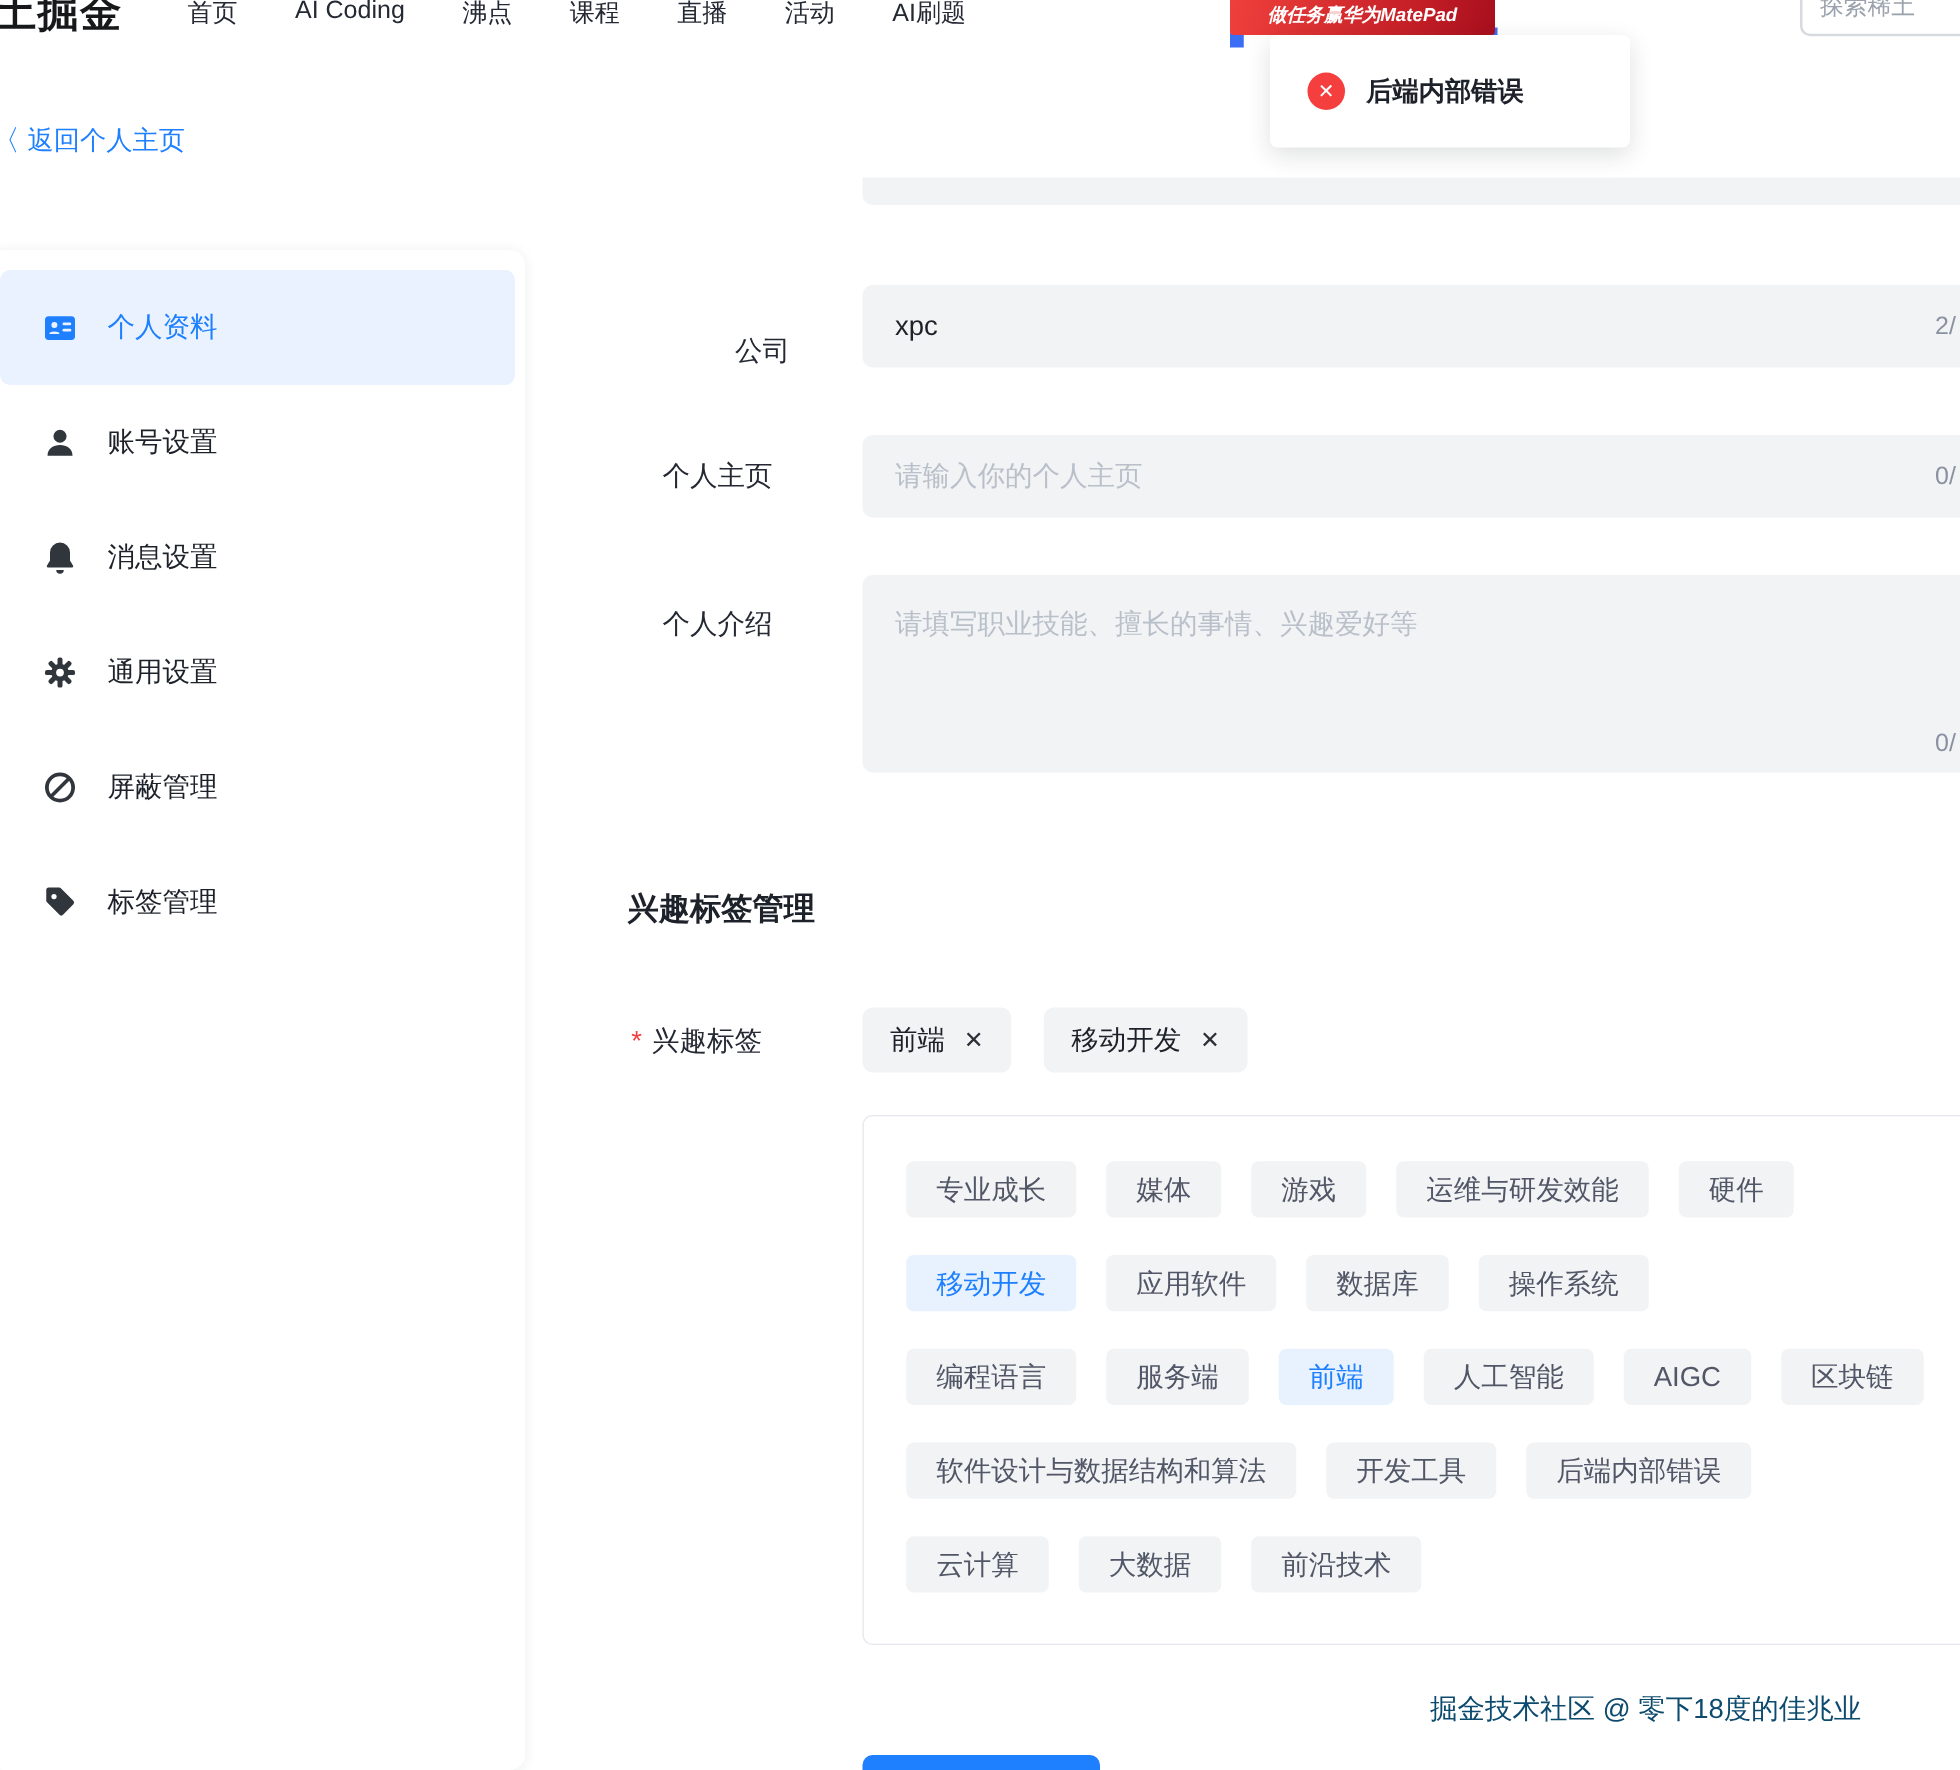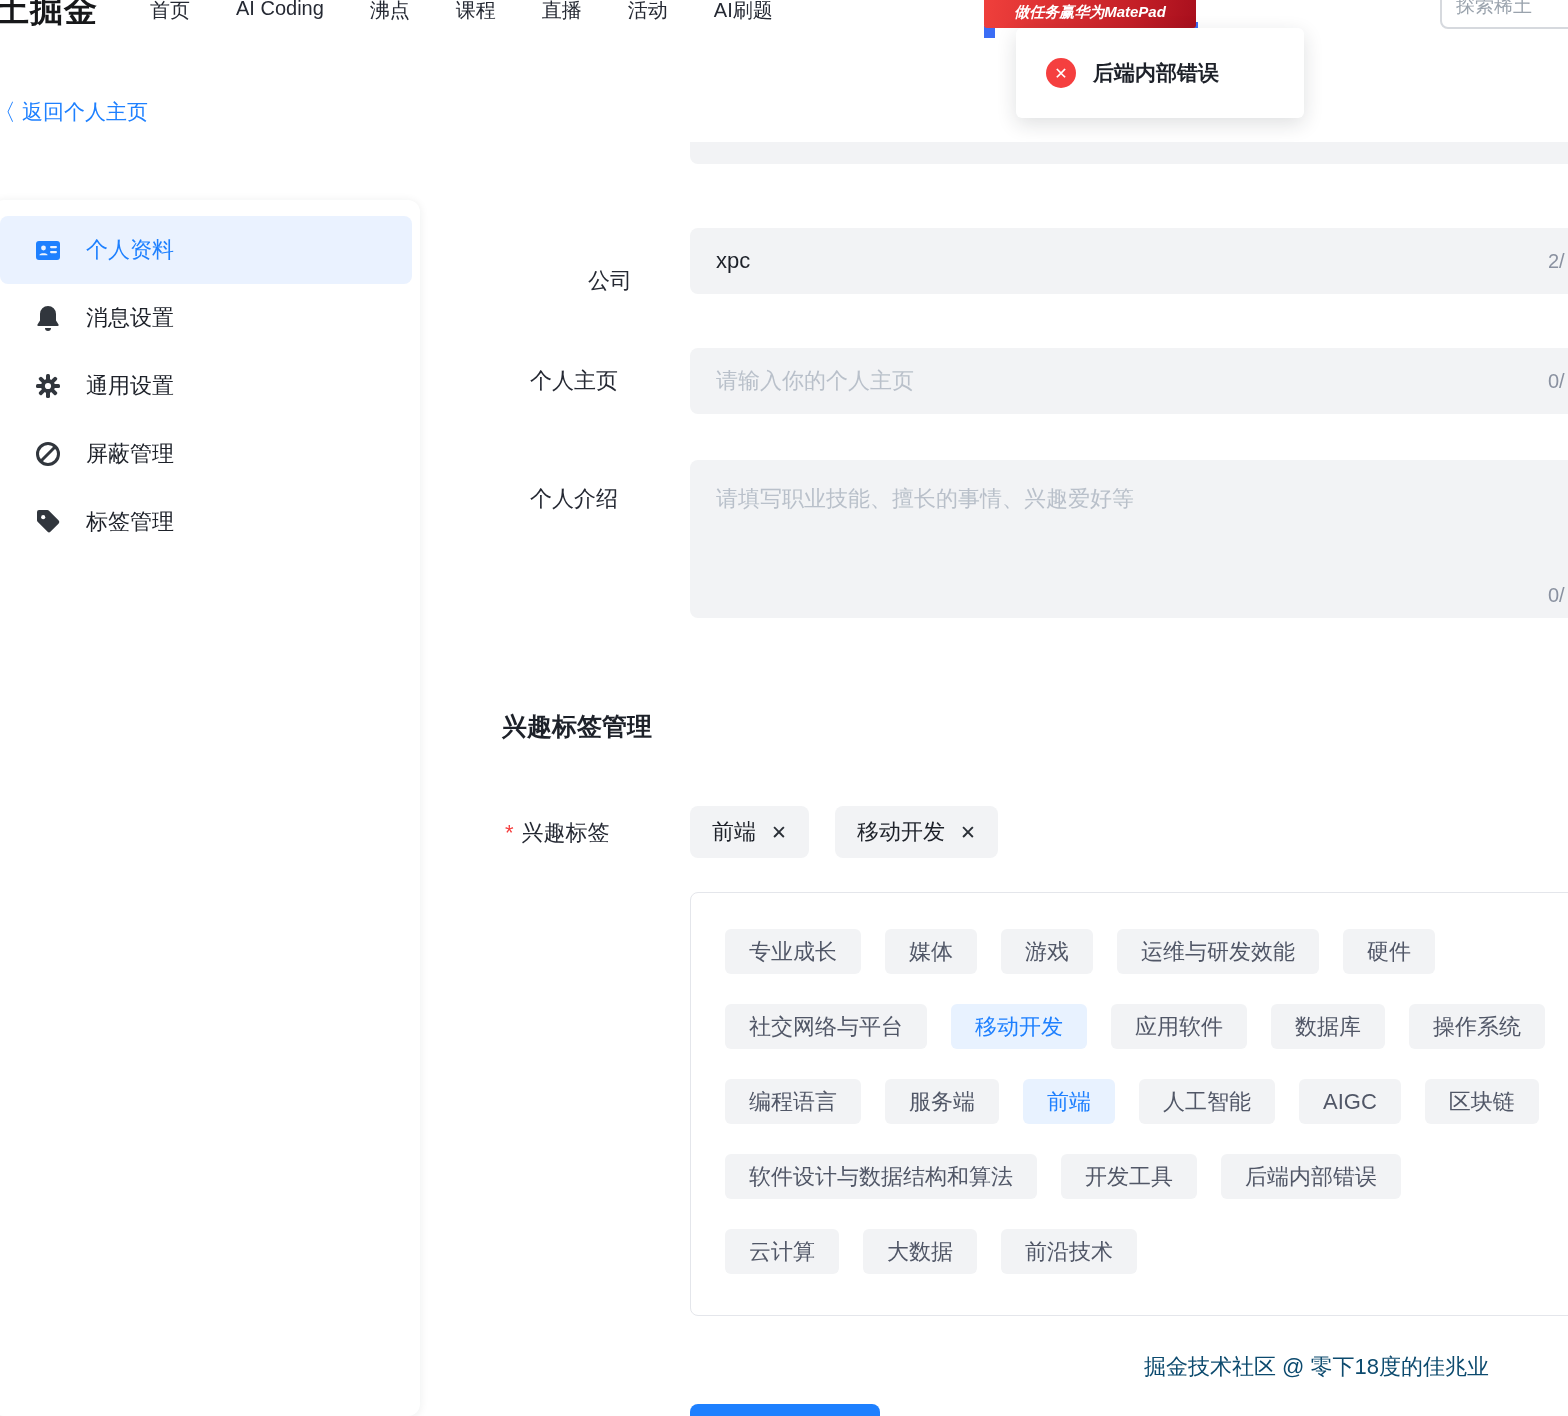--- a/index.html
+++ b/index.html
@@ -47,21 +47,21 @@
   
   .back-link { left:0; top:98px; display:flex; align-items:center; color:#1e80ff; font-size:21px; cursor:pointer; }
   .back-arrow { display:inline-block; margin-left:-7px; margin-right:6px; font-size:23px; line-height:1; }
 
   
   .sidebar {
     left:-8px; top:200px; width:428px; height:1216px; background:#fff;
     border-radius:12px; box-shadow:0 1px 10px rgba(31,35,41,.08); padding:8px; padding-top:16px;
   }
   .side-item {
-    height:68px; border-radius:8px; display:flex; align-items:center;
+    height:92px; border-radius:8px; display:flex; align-items:center;
     padding-left:34px; gap:24px; cursor:pointer; color:#1d2129;
   }
   .side-item .icon { width:28px; height:28px; color:#31363d; flex:none; display:flex; }
   .side-item .lbl { font-size:22px; }
   .side-item.active { background:#eaf2ff; color:#1e80ff; }
   .side-item.active .icon { color:#1e80ff; }
 
   
   .field-sliver { left:690px; top:142px; width:1000px; height:22px; background:#f2f3f5; border-radius:0 0 8px 8px; }
   .form-label { font-size:22px; color:#252933; white-space:nowrap; }
@@ -141,20 +141,29 @@
           <path d="M5.4 19.2c0-2.6 8.2-2.6 8.2 0z" fill="#eaf2ff"></path>
           <rect x="16" y="10" width="7" height="2.2" rx="1.1" fill="#eaf2ff"></rect>
           <rect x="16" y="15" width="7" height="2.2" rx="1.1" fill="#eaf2ff"></rect>
         </svg>
     </span>
     <span class="lbl">个人资料</span>
   </div>
   <div class="side-item">
     <span class="icon">
       <svg viewBox="0 0 28 28" width="28" height="28" fill="currentColor">
+          <circle cx="14" cy="9" r="5.2"></circle>
+          <path d="M4 24.5c0-5.6 4.6-8.6 10-8.6s10 3 10 8.6z"></path>
+        </svg>
+    </span>
+    <span class="lbl">账号设置</span>
+  </div>
+  <div class="side-item">
+    <span class="icon">
+      <svg viewBox="0 0 28 28" width="28" height="28" fill="currentColor">
           <path d="M14 2a8 8 0 0 0-8 8v6.4l-2.5 4.1a1 1 0 0 0 .85 1.5h19.3a1 1 0 0 0 .85-1.5L22 16.4V10a8 8 0 0 0-8-8z"></path>
           <path d="M11 24a3 3 0 0 0 6 0z"></path>
         </svg>
     </span>
     <span class="lbl">消息设置</span>
   </div>
   <div class="side-item">
     <span class="icon">
       <svg viewBox="0 0 28 28" width="28" height="28">
           <g fill="currentColor">
@@ -222,21 +231,20 @@
 
 <div class="abs tag-panel">
   <div class="tag-row">
     <span class="tag">专业成长</span>
     <span class="tag">媒体</span>
     <span class="tag">游戏</span>
     <span class="tag">运维与研发效能</span>
     <span class="tag">硬件</span>
   </div>
   <div class="tag-row">
-    <span class="tag">社交网络与平台</span>
     <span class="tag selected">移动开发</span>
     <span class="tag">应用软件</span>
     <span class="tag">数据库</span>
     <span class="tag">操作系统</span>
   </div>
   <div class="tag-row">
     <span class="tag">编程语言</span>
     <span class="tag">服务端</span>
     <span class="tag selected">前端</span>
     <span class="tag">人工智能</span>

